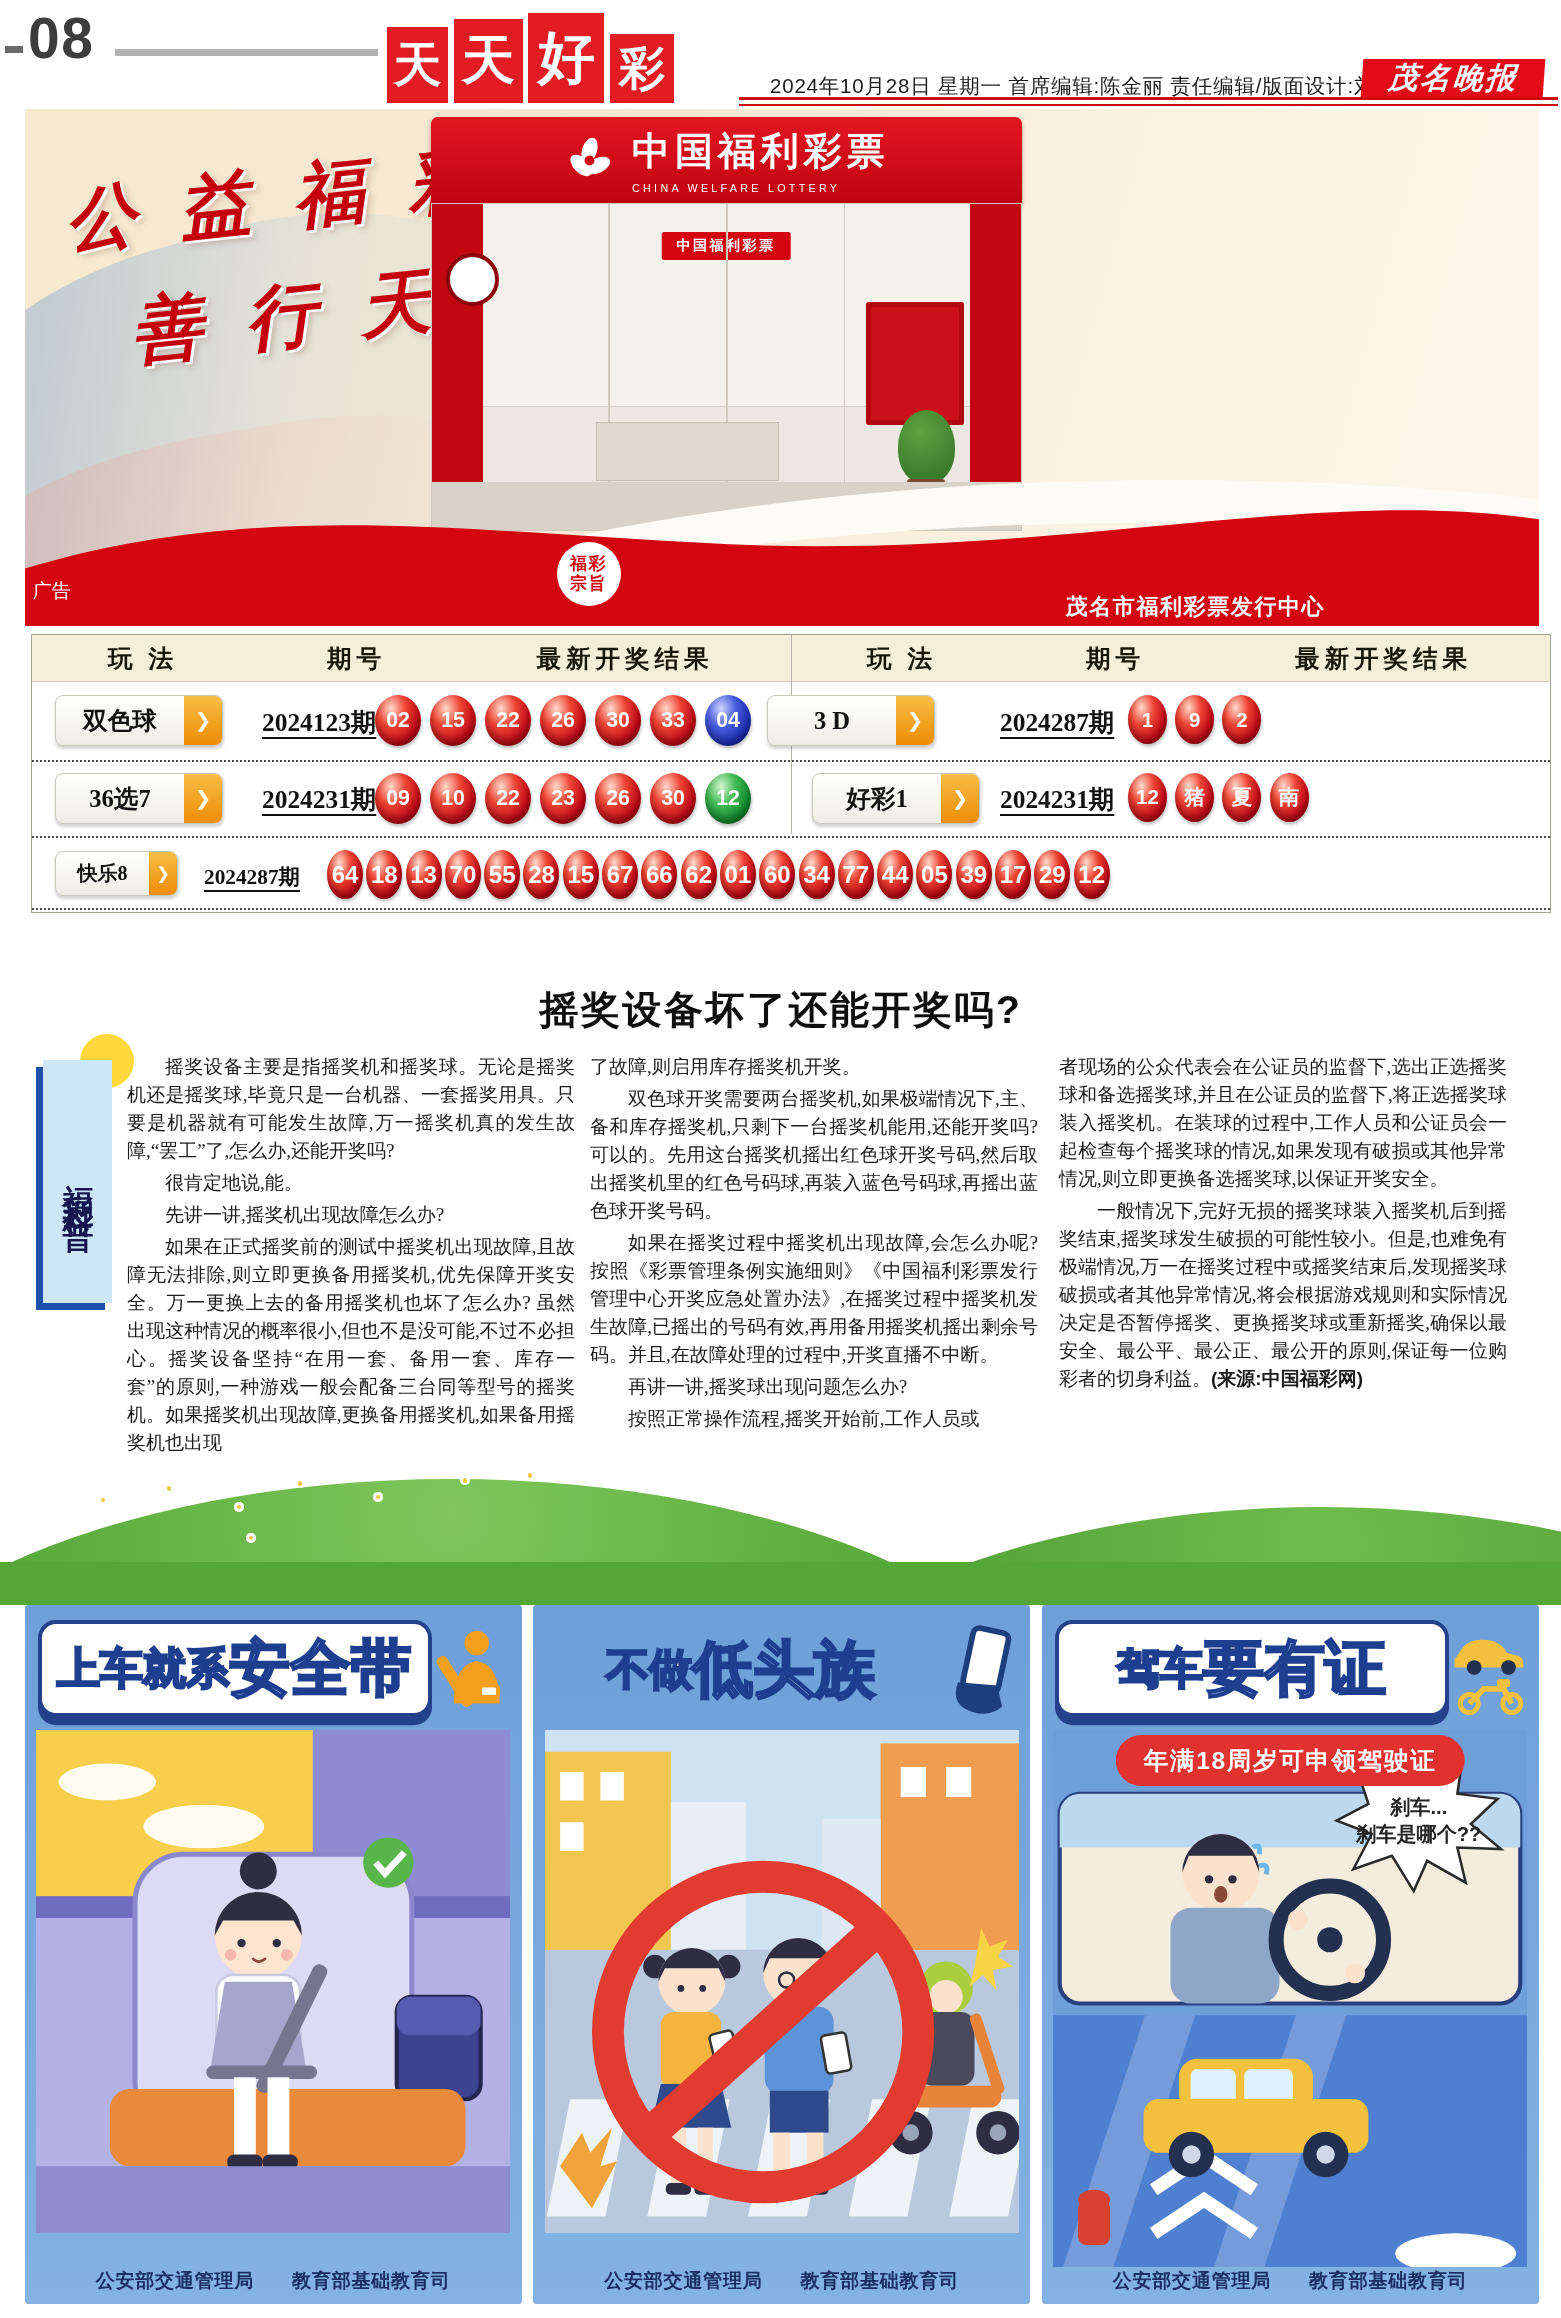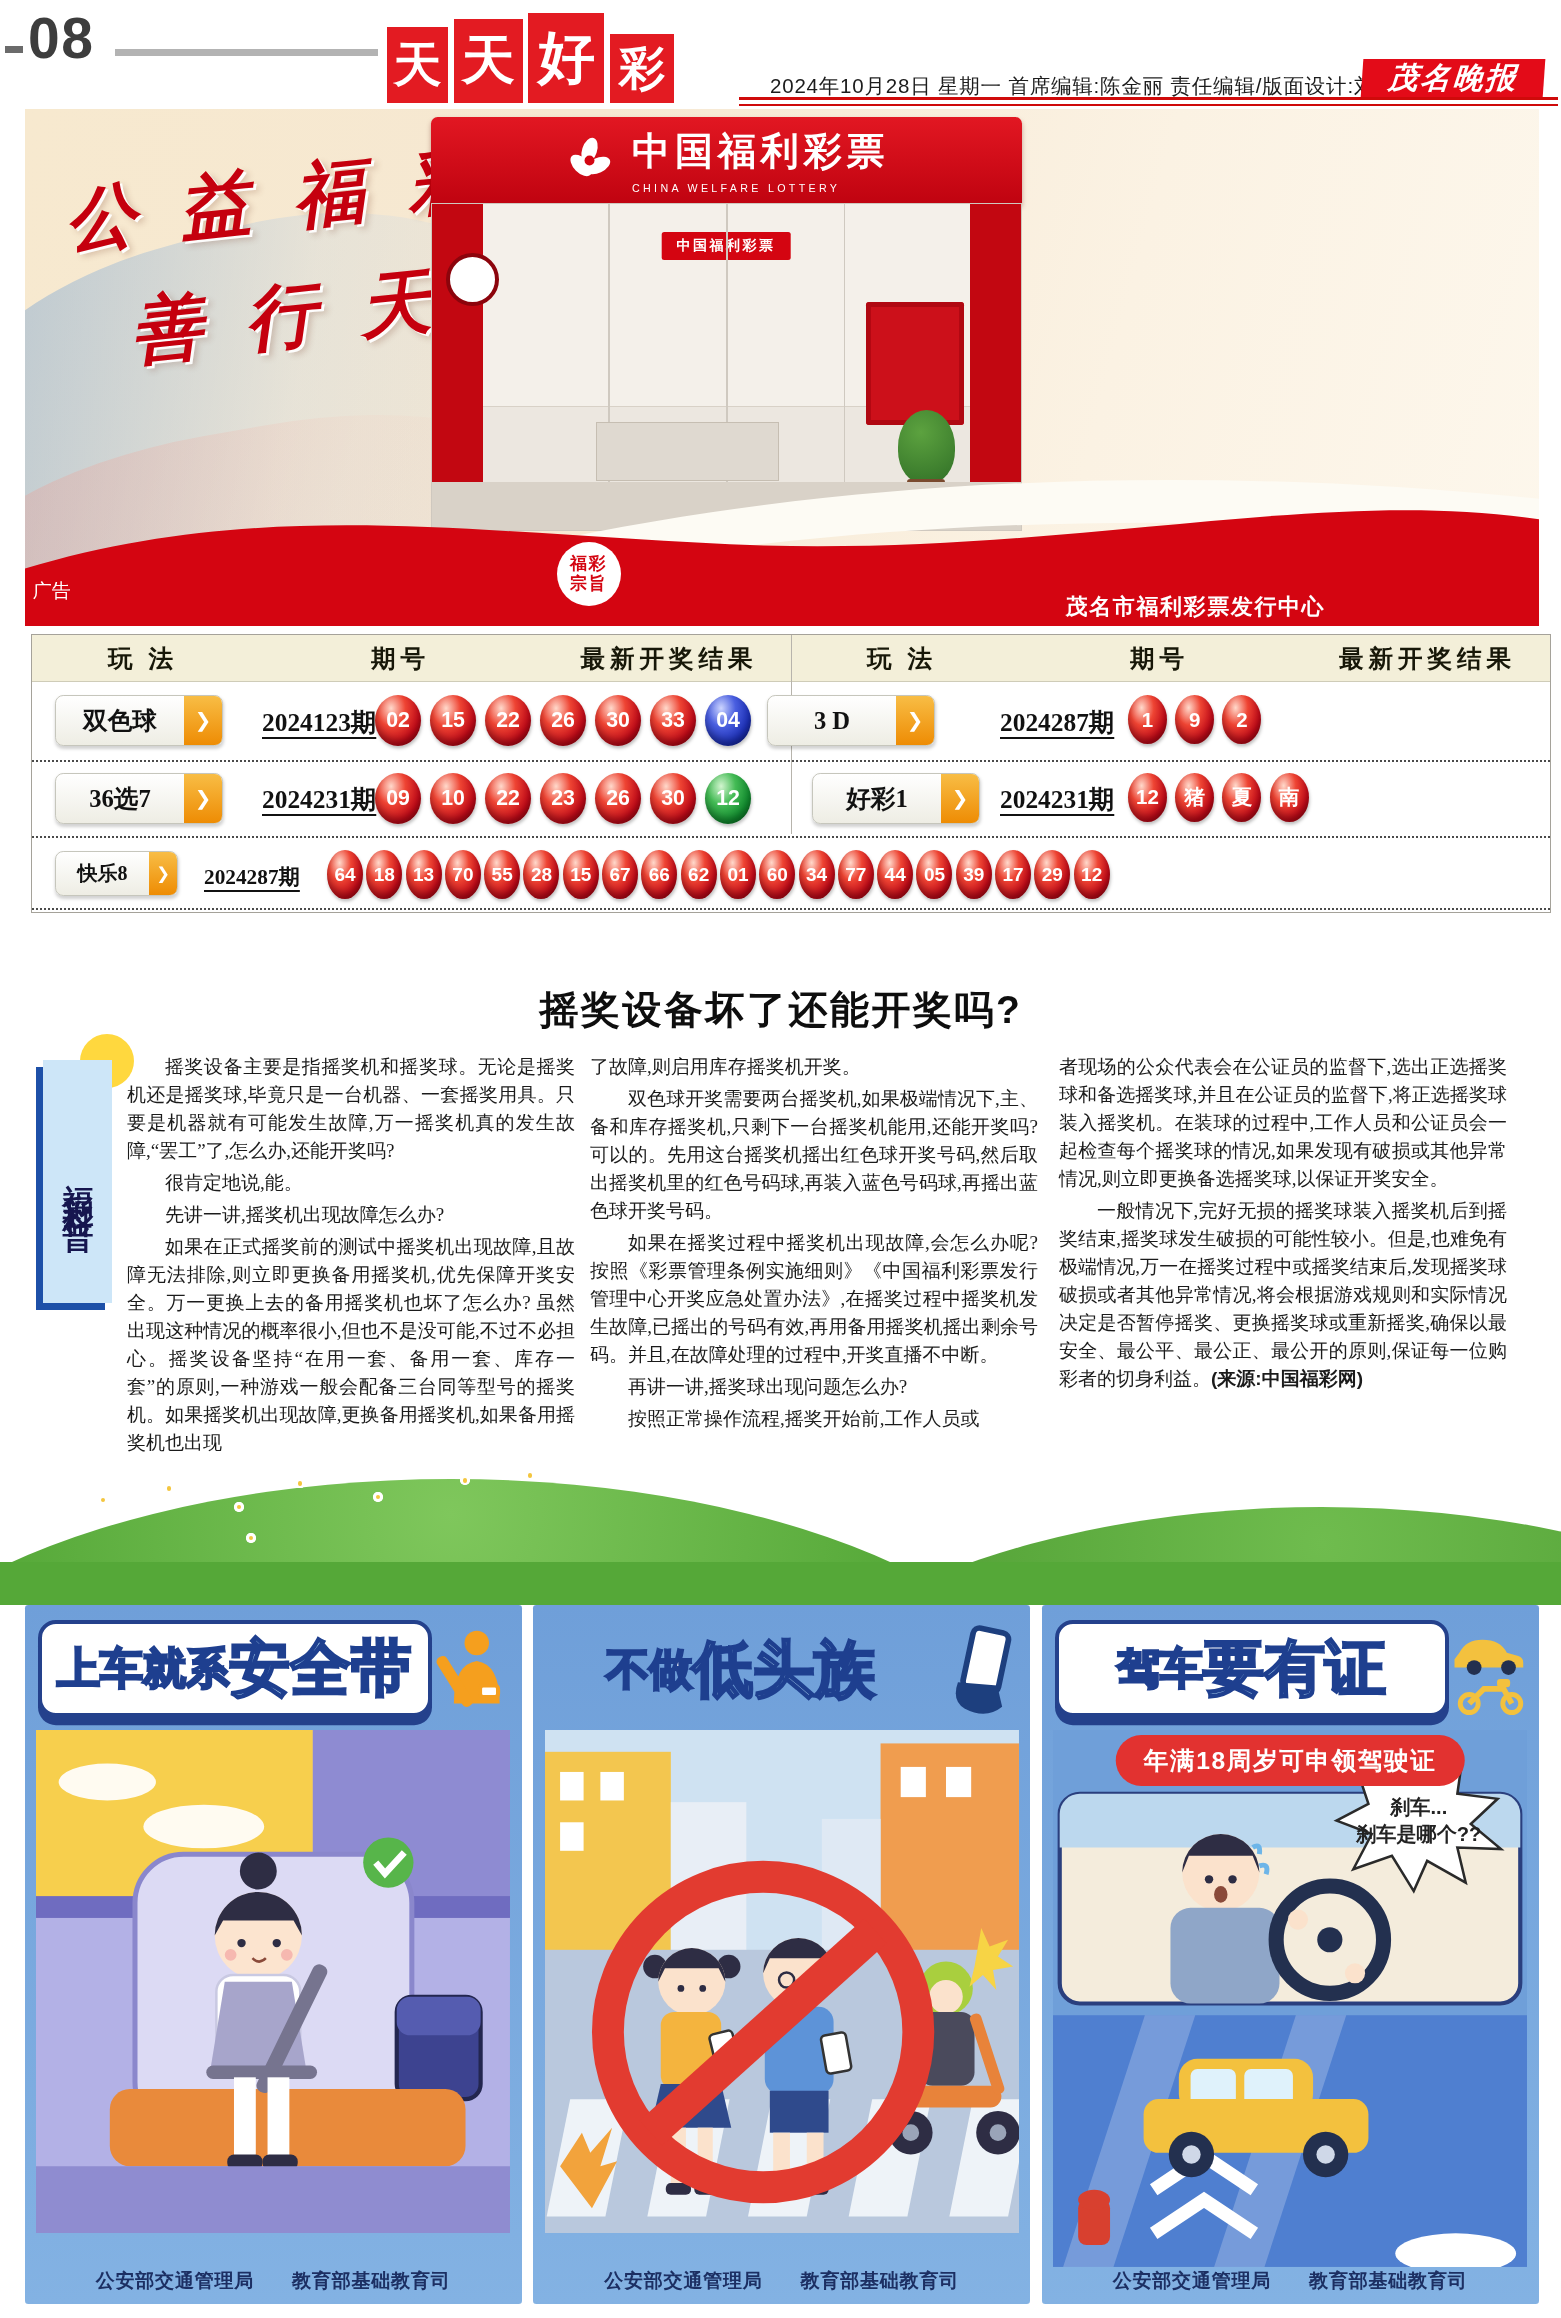--- a/index.html
+++ b/index.html
@@ -67,21 +67,21 @@
                 display:flex;flex-direction:column;align-items:center;justify-content:center;z-index:5;}
   .badge-circle span{color:#d40511;font-size:17px;font-weight:bold;line-height:19.7px;letter-spacing:1.6px;}
   .mission{left:614px;top:435px;color:#fff;font-size:44px;font-weight:bold;letter-spacing:3.3px;z-index:5;
            font-family:"Liberation Sans","DejaVu Sans",sans-serif;}
   .issuer{left:1041px;top:483px;color:#fff;font-size:22px;font-weight:bold;letter-spacing:1.6px;z-index:5;}
   .ad-label{left:8.2px;top:469px;color:#fff;font-size:19px;z-index:5;}
 
   
   .results{left:31px;top:634px;width:1520px;height:279px;border:1.6px solid #a5a29a;background:#fff;box-sizing:border-box;}
   .thead{position:absolute;left:0;top:0;width:100%;height:47px;background:#f3efd9;border-bottom:0.8px solid #cfccb8;box-sizing:border-box;}
-  .hgroup{position:absolute;top:0;height:47px;display:grid;grid-template-columns:222px 205px 1fr;align-items:center;gap:44px;}
+  .hgroup{position:absolute;top:0;height:47px;display:grid;grid-template-columns:222px 205px 1fr;align-items:center;}
   .hgroup.left{left:0;width:759px;}
   .hgroup.right{left:759px;width:758px;}
   .hcell{text-align:center;font-family:"Liberation Serif","DejaVu Serif",serif;font-weight:bold;font-size:24.6px;color:#171708;letter-spacing:4.9px;}
   .vdiv{position:absolute;left:759px;top:0;width:0.8px;height:199px;background:#b7b4ac;}
   .trow{position:absolute;height:76px;}
   .dotline{position:absolute;left:0;width:100%;border-top:2.5px dotted #4a4a4a;height:0;}
   .game-btn{position:absolute;display:flex;align-items:stretch;width:168px;height:51px;
             background:linear-gradient(#ffffff,#eeede4);border:1.6px solid #c6c6bc;border-radius:8.2px;
             box-shadow:0.8px 2.5px 3.3px rgba(0,0,0,.18);box-sizing:border-box;overflow:hidden;cursor:pointer;}
   .game-btn .lbl{flex:1;display:flex;align-items:center;justify-content:center;
@@ -95,21 +95,21 @@
          text-decoration:underline;text-underline-offset:5.7px;cursor:pointer;}
   .issue.small{font-size:21.3px;}
   .balls{position:absolute;display:flex;align-items:center;}
   .ball{display:flex;align-items:center;justify-content:center;width:46px;height:51px;border-radius:50%;
         color:#fff;font-weight:bold;font-size:21.3px;margin-right:9px;
         background:radial-gradient(ellipse at 35% 26%,#ffd9cb 0%,#ee4433 34%,#c00a18 68%,#7d000a 100%);
         box-shadow:inset 0 -5.7px 7.4px rgba(0,0,0,.28),0.8px 2.5px 3.3px rgba(0,0,0,.25);}
   .ball.blue{background:radial-gradient(ellipse at 35% 26%,#ccd5ff 0%,#4a5fe0 34%,#1c2fb4 68%,#0a1470 100%);}
   .ball.green{background:radial-gradient(ellipse at 35% 26%,#d2f5cf 0%,#44bb55 34%,#118a2e 68%,#055a18 100%);}
   .balls.narrow .ball{width:39px;height:49px;font-size:20.5px;margin-right:8.2px;}
-  .balls.k8 .ball{width:36px;height:49px;font-size:19px;margin-right:3.3px;}
+  .balls.k8 .ball{width:36px;height:49px;font-size:24px;margin-right:3.3px;}
 
   
   .art-title{left:0;top:983px;width:1562px;text-align:center;font-size:39px;font-weight:bold;color:#0e0e0e;letter-spacing:2.5px;}
   .tag-shadow{left:36px;top:1067px;width:69px;height:243px;background:#1d50a8;}
   .tag-circle{left:80px;top:1034px;width:54px;height:54px;border-radius:50%;background:#ffd83e;}
   .tag-main{left:43px;top:1060px;width:69px;height:243px;background:#cde6f8;display:flex;align-items:center;justify-content:center;}
   .tag-text{writing-mode:vertical-rl;font-size:31px;font-weight:bold;color:#16164f;letter-spacing:11.5px;
             font-family:"Liberation Serif","DejaVu Serif",serif;}
   .col{position:absolute;top:1049px;width:456px;font-family:"Liberation Serif","DejaVu Serif",serif;
        font-size:19px;line-height:28px;color:#1b1b1b;text-align:justify;}

